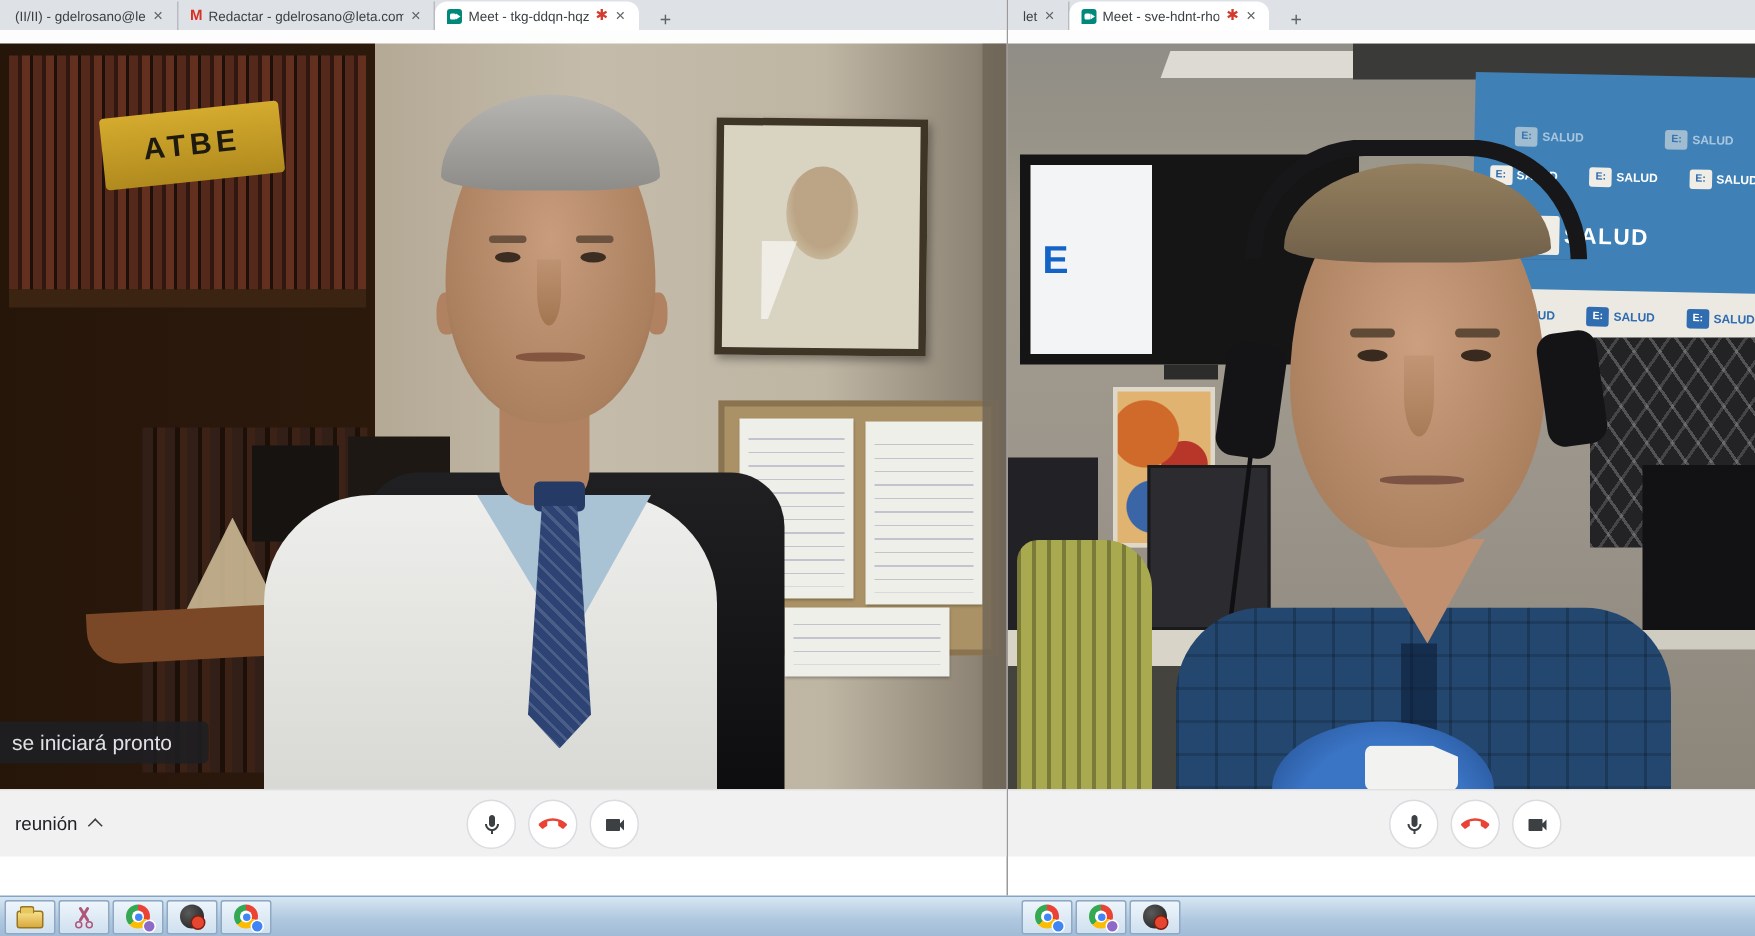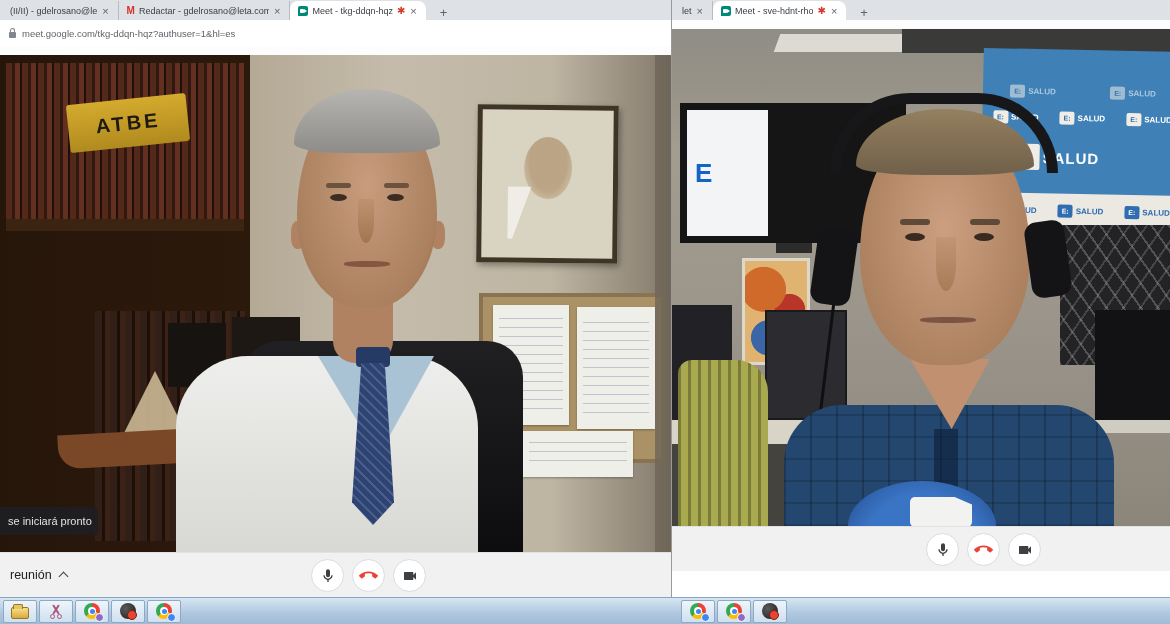--- a/index.html
+++ b/index.html
@@ -75,21 +75,21 @@
   .lv-ear { top:166px; width:14px; height:28px; background:#b08262; border-radius:40%; }
   .lv-ear.l { left:291px; } .lv-ear.r { left:431px; }
   .lv-brow { top:128px; width:25px; height:5px; background:#6b5340; border-radius:3px; }
   .lv-brow.l { left:326px; } .lv-brow.r { left:384px; }
   .lv-eye { top:139px; width:17px; height:7px; background:#3c2d22; border-radius:50%; }
   .lv-eye.l { left:330px; } .lv-eye.r { left:387px; }
   .lv-nose { left:358px; top:144px; width:16px; height:44px; background:linear-gradient(#b98f6e,#96683f); border-radius:0 0 50% 50%; opacity:.65; }
   .lv-mouth { left:344px; top:206px; width:46px; height:6px; background:#84563f; border-radius:40%; }
   .lv-edge { right:0; top:0; width:16px; height:100%; background:#6e6557; opacity:.8; }
   .lv-toast { left:0; top:452px; height:28px; background:rgba(30,31,34,.88); color:#dfe1e5;
-    font-size:11px; line-height:28px; padding:0 6px 0 8px; border-radius:0 4px 4px 0; }
+    font-size:14px; line-height:28px; padding:0 24px 0 8px; border-radius:0 4px 4px 0; }
 
   
   .rv { background:linear-gradient(180deg,#8f8d86 0,#979287 56px,#a39d90 120px,#9a948a 300px,#8b857a 100%); }
   .rv-light1 { left:105px; top:5px; width:165px; height:18px; background:#dcdad2; transform:skewX(-20deg); }
   .rv-light2 { left:300px; top:9px; width:70px; height:12px; background:#c9c7bf; transform:skewX(-20deg); }
   .rv-beam { left:230px; top:0; width:268px; height:24px; background:linear-gradient(#38383六,#3a3a38); background-color:#3a3a38; }
   .rv-tv { left:8px; top:74px; width:226px; height:140px; background:#151515; padding:7px; display:flex; position:absolute; }
   .rv-tv-white { position:relative; width:38%; height:100%; background:#f2f4f6; display:flex; align-items:center; }
   .rv-tv-white span { position:static; color:#1464c8; font-weight:bold; font-size:26px; margin-left:8px; }
   .rv-tv-blue { position:relative; width:62%; height:100%; background:#1464c8; color:#fff; display:flex; align-items:center; justify-content:center; font-weight:bold; font-size:33px; letter-spacing:3px; }
@@ -202,24 +202,20 @@
           <span class="tab-close">×</span>
         </div>
         <div class="tab active">
           <span class="meet-fav"></span>
           <span class="tab-label">Meet - tkg-ddqn-hqz</span>
           <span class="rec-flower">✱</span>
           <span class="tab-close">×</span>
         </div>
         <div class="newtab">+</div>
       </div>
-      <div class="urlbar">
-        <span class="lock"></span>
-        <span>meet.google.com/tkg-ddqn-hqz?authuser=1&amp;hl=es</span>
-      </div>
       <div class="chrome-gap"></div>
 
       <div class="video lv">
         <div class="lv-books1"></div>
         <div class="lv-books2"></div>
         <div class="lv-sign">ATBE</div>
         <div class="lv-sail"></div>
         <div class="lv-hull"></div>
         <div class="lv-mon1"></div>
         <div class="lv-mon2"></div>

